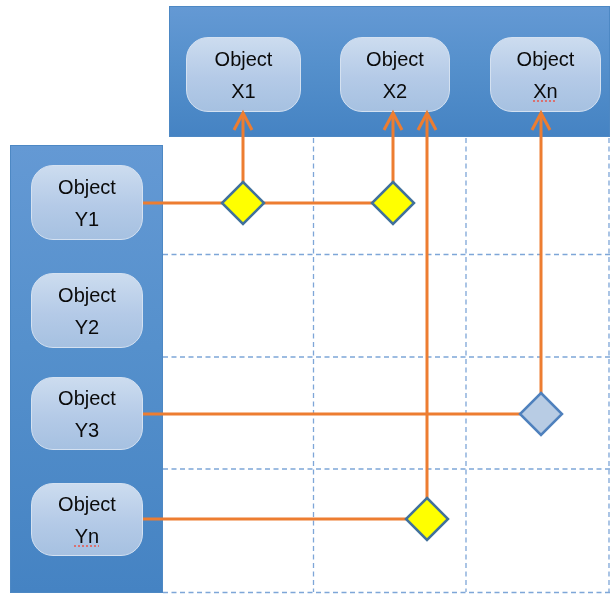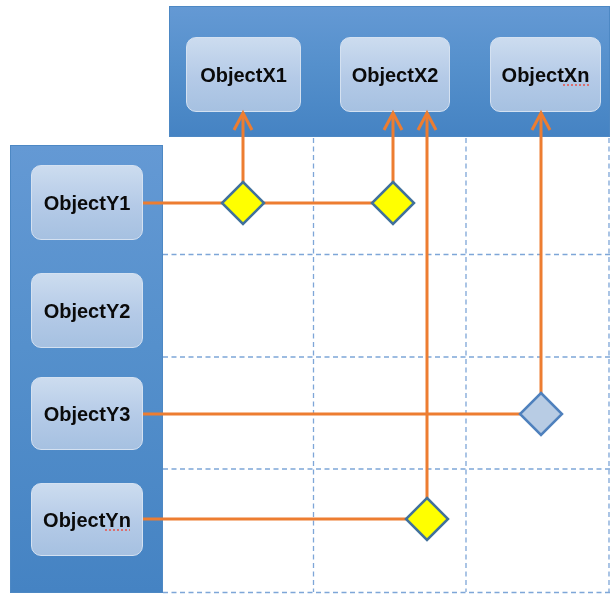--- a/index.html
+++ b/index.html
@@ -6,25 +6,25 @@
   #canvas{
     position:relative;width:616px;height:603px;background:#ffffff;overflow:hidden;
     font-family:"Liberation Sans","DejaVu Sans",sans-serif;
   }
   .bar{
     position:absolute;
     background:linear-gradient(180deg,#6499d4 0%,#5590cc 45%,#4583c3 100%);
     border:1px solid #4d88c4;box-sizing:border-box;
   }
   .node{
-    position:absolute;box-sizing:border-box;border-radius:10px;
+    position:absolute;box-sizing:border-box;border-radius:22px;
     background:linear-gradient(180deg,#ccdcef 0%,#b4cae7 55%,#a6c1e1 100%);
     border:1px solid #d4e1f1;
-    display:flex;flex-direction:row;align-items:center;justify-content:center;
-    font-size:20px;line-height:32px;color:#0a0a0a;text-align:center;font-weight:bold;
+    display:flex;flex-direction:column;align-items:center;justify-content:center;
+    font-size:20px;line-height:32px;color:#0a0a0a;text-align:center;
   }
   .node span{display:block;}
   .misspell{
     text-decoration:underline dotted #da7070;
     text-decoration-thickness:2px;text-underline-offset:3px;
   }
   svg.overlay{position:absolute;left:0;top:0;pointer-events:none;}
 </style>
 </head>
 <body>

